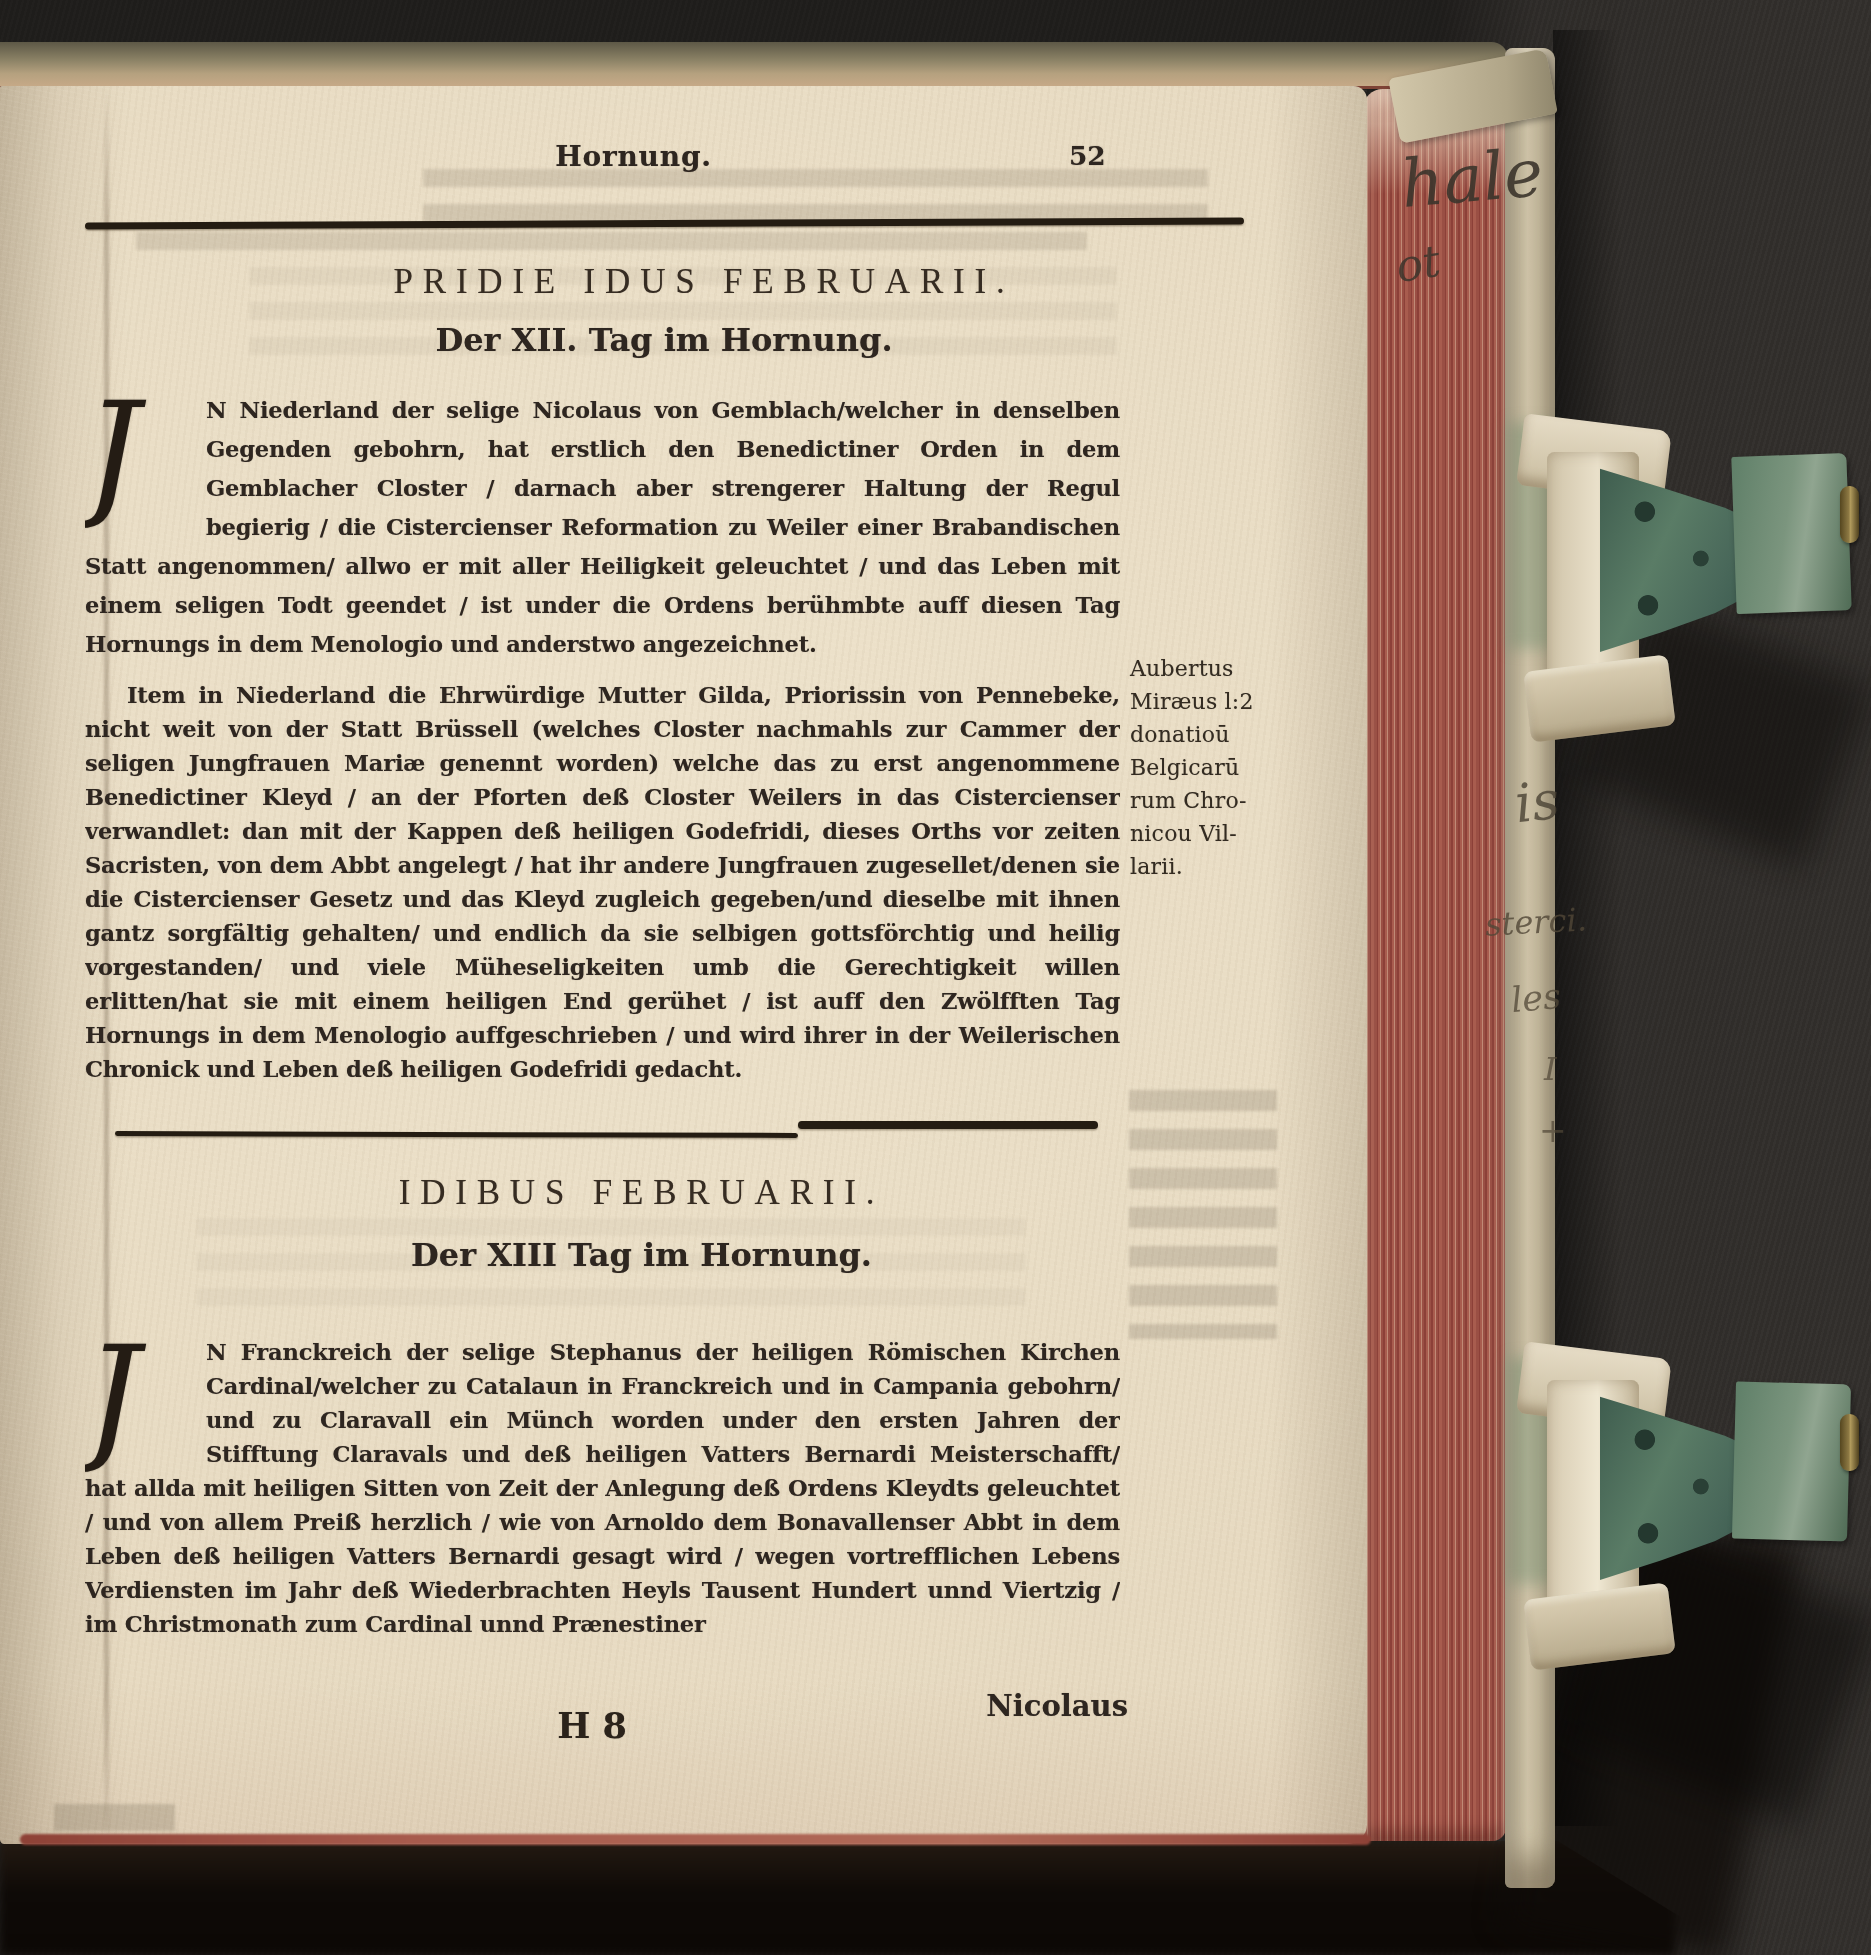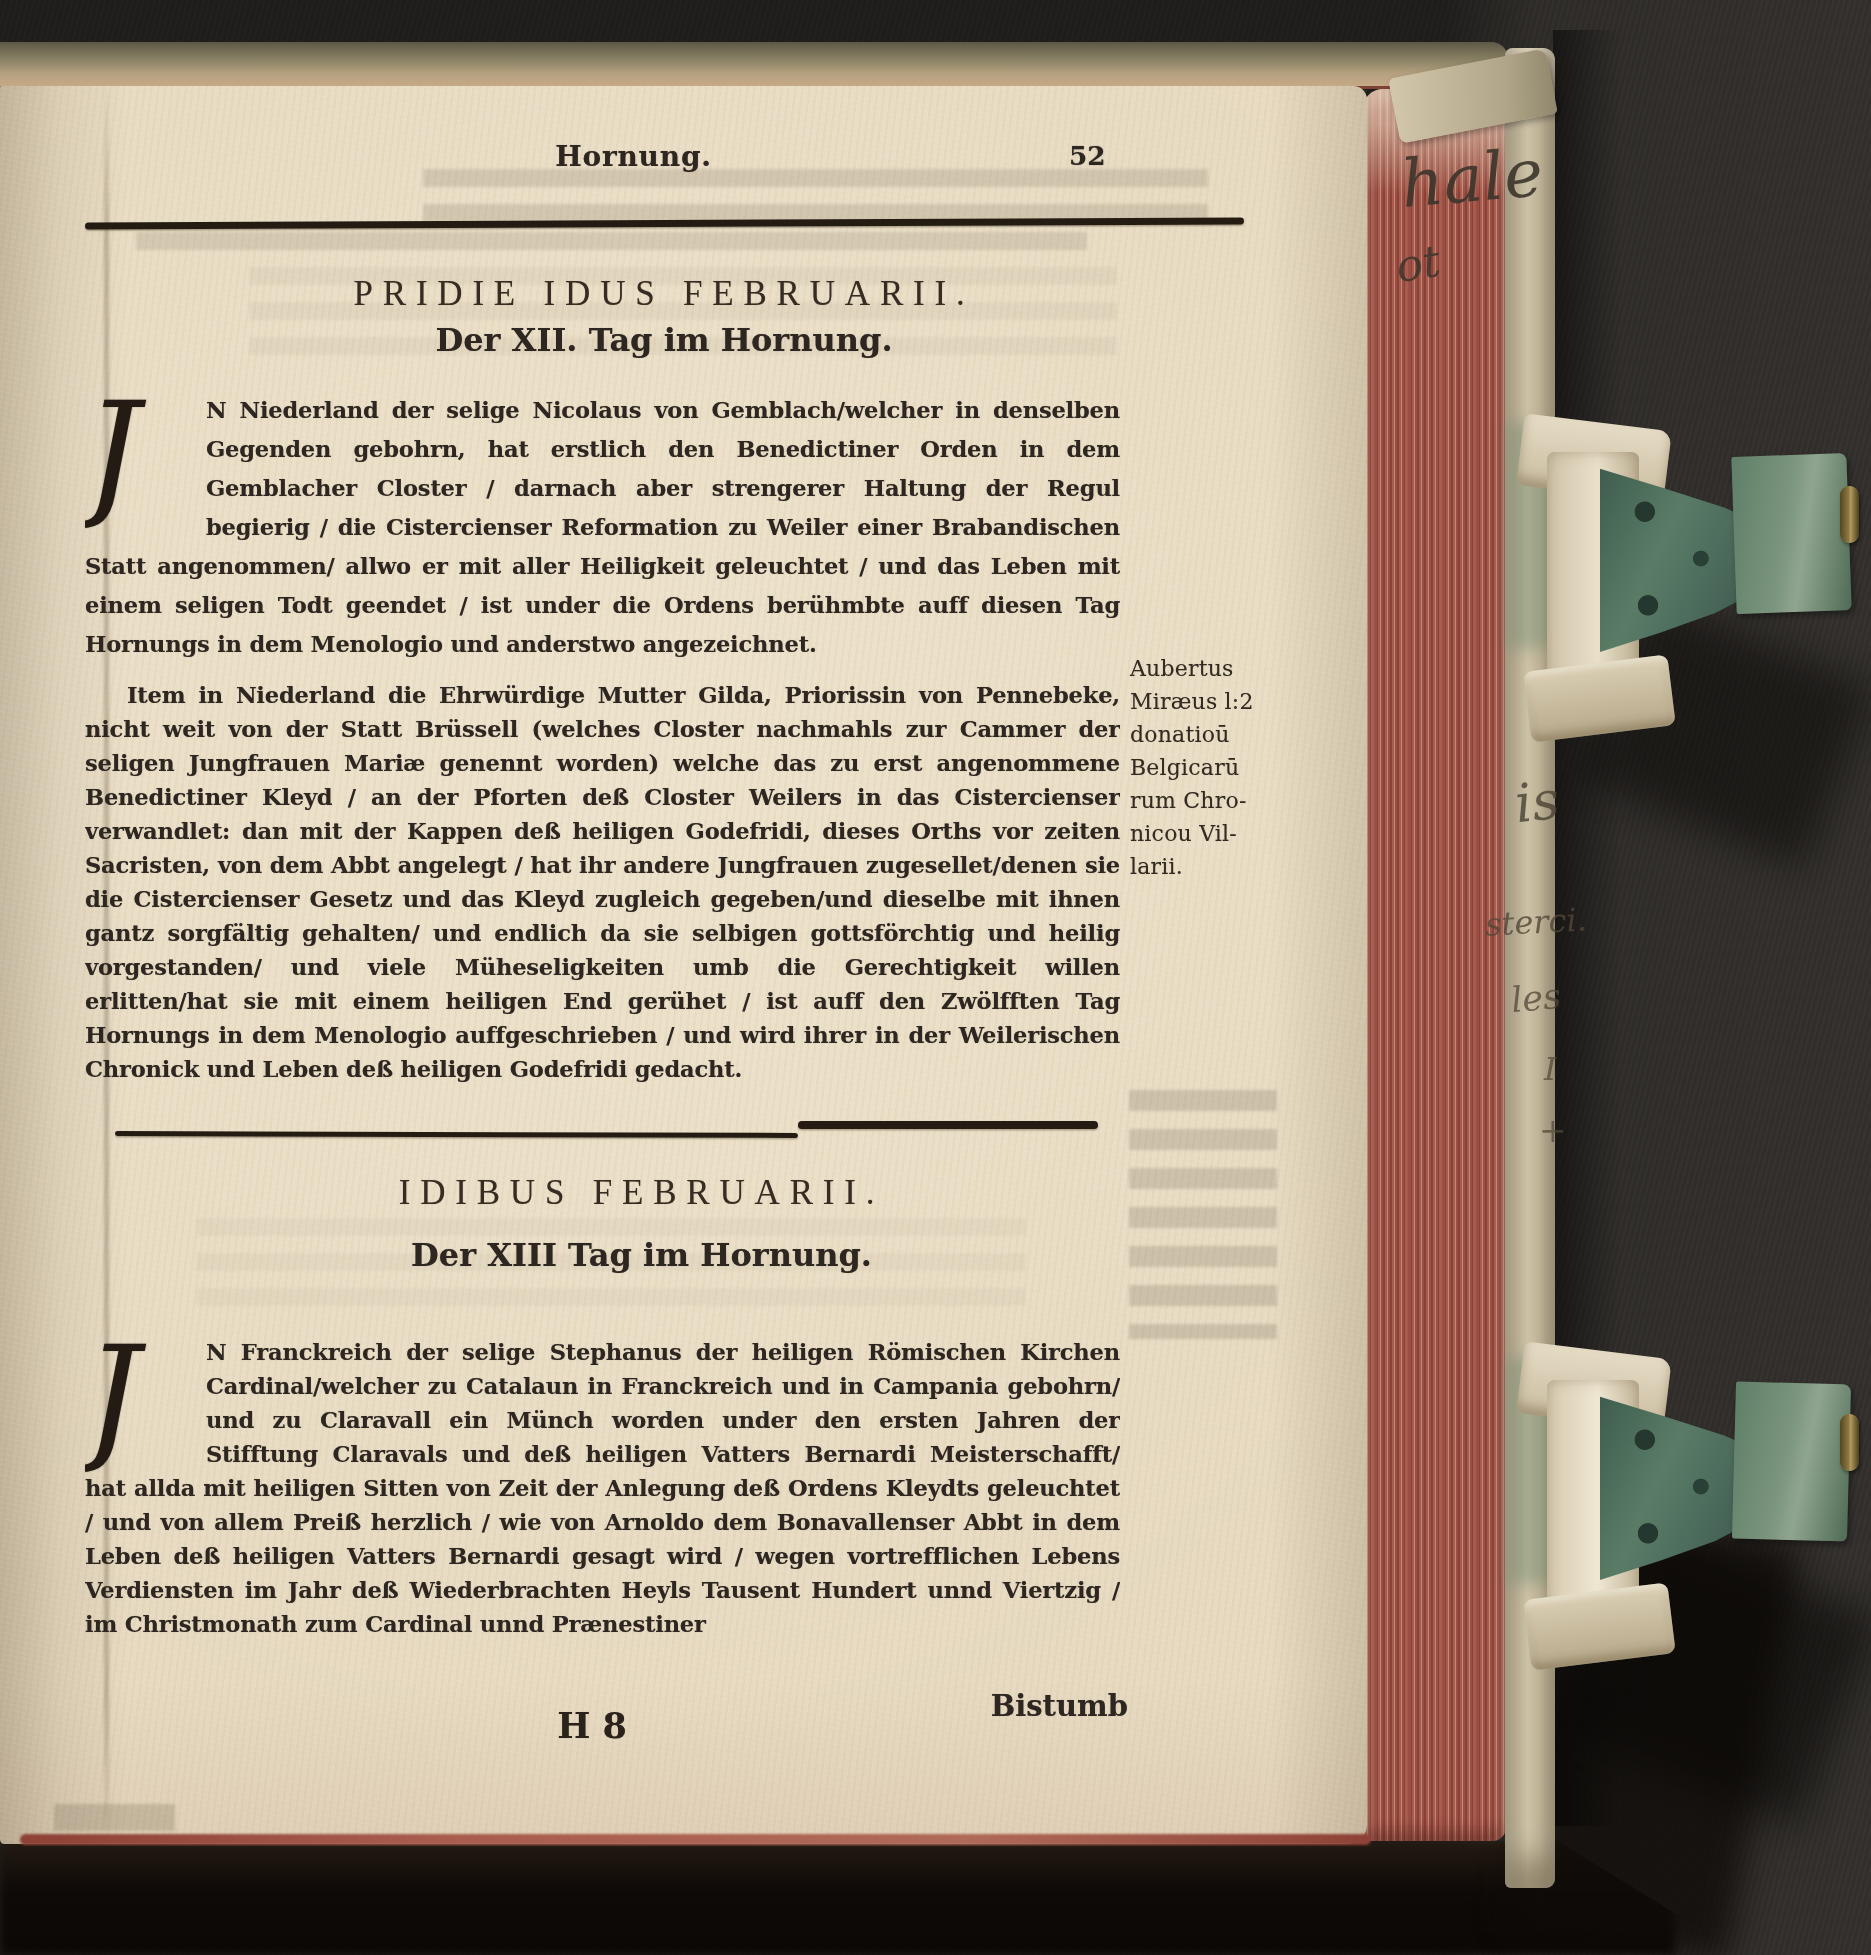--- a/index.html
+++ b/index.html
@@ -75,21 +75,21 @@
   .folio{position:absolute;left:1069px;top:54px;font-size:26.4px;font-weight:700;
     text-shadow:0 0 1.5px rgba(46,38,32,.4);}
   .rule{position:absolute;height:6.8px;background:#241c12;border-radius:3.8px;
     box-shadow:0 1.5px 1.5px rgba(60,45,25,.35);}
   .rule1{left:85px;top:134px;width:1159px;transform:rotate(-.25deg);}
   .rule2a{left:115px;top:1046px;width:683px;height:5.3px;transform:rotate(.15deg);}
   .rule2b{left:798px;top:1035px;width:300px;height:7.5px;}
   .sec-heading{position:absolute;left:0;width:1328px;text-align:center;
     font-family:"Liberation Serif",serif;font-size:35px;letter-spacing:9.8px;
     color:#362c22;text-shadow:0 0 0.8px rgba(54,44,34,.35);}
-  .h1{top:188px;}
+  .h1{top:176px;padding-left:40px;}
   .h2{top:1087px;width:1283px;}
   .sec-sub{position:absolute;left:0;width:1328px;text-align:center;
     font-size:32px;font-weight:700;color:#2e2620;
     text-shadow:0 0 0.8px rgba(46,38,32,.45);}
   .s1{top:235px;}
   .s2{top:1150px;width:1283px;}
   .bodypara{position:absolute;left:85px;width:1035px;text-align:justify;
     font-size:22.6px;font-weight:700;line-height:34px;letter-spacing:-0.2px;
     color:#2e2620;text-shadow:0 0 0.8px rgba(46,38,32,.38);overflow:hidden;}
   .p1{top:282px;line-height:39px;max-height:287px;}
@@ -225,21 +225,21 @@
 
     <div class="rule rule2a"></div>
     <div class="rule rule2b"></div>
 
     <div class="sec-heading h2">IDIBUS FEBRUARII.</div>
     <div class="sec-sub s2">Der XIII Tag im Hornung.</div>
 
     <p class="bodypara p3"><span class="dropcap">J</span><span>N Franckreich der selige Stephanus der heiligen Römischen Kirchen Cardinal/welcher zu Catalaun in Franckreich und in Campania gebohrn/ und zu Claravall ein Münch worden under den ersten Jahren der Stifftung Claravals und deß heiligen Vatters Bernardi Meisterschafft/ hat allda mit heiligen Sitten von Zeit der Anlegung deß Ordens Kleydts geleuchtet / und von allem Preiß herzlich / wie von Arnoldo dem Bonavallenser Abbt in dem Leben deß heiligen Vatters Bernardi gesagt wird / wegen vortrefflichen Lebens Verdiensten im Jahr deß Wiederbrachten Heyls Tausent Hundert unnd Viertzig / im Christmonath zum Cardinal unnd Prænestiner</span></p>
 
 
-    <div class="catchword">Bistumb</div>
+    <div class="catchword">Nicolaus</div>
     <div class="signature">H 8</div>
   </div>
 
   <div class="bottom-red-edge"></div>
 
   <div class="clasp clasp-u">
     <div class="strap-top"></div>
     <div class="strap-mid"></div>
     <div class="strap-bot"></div>
     <div class="plate"></div>

